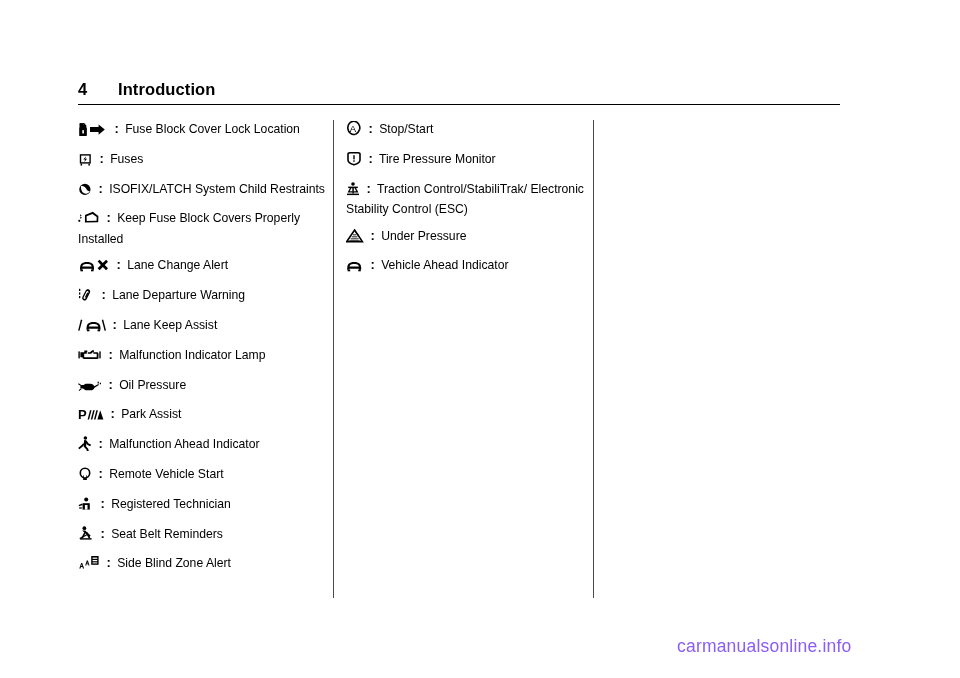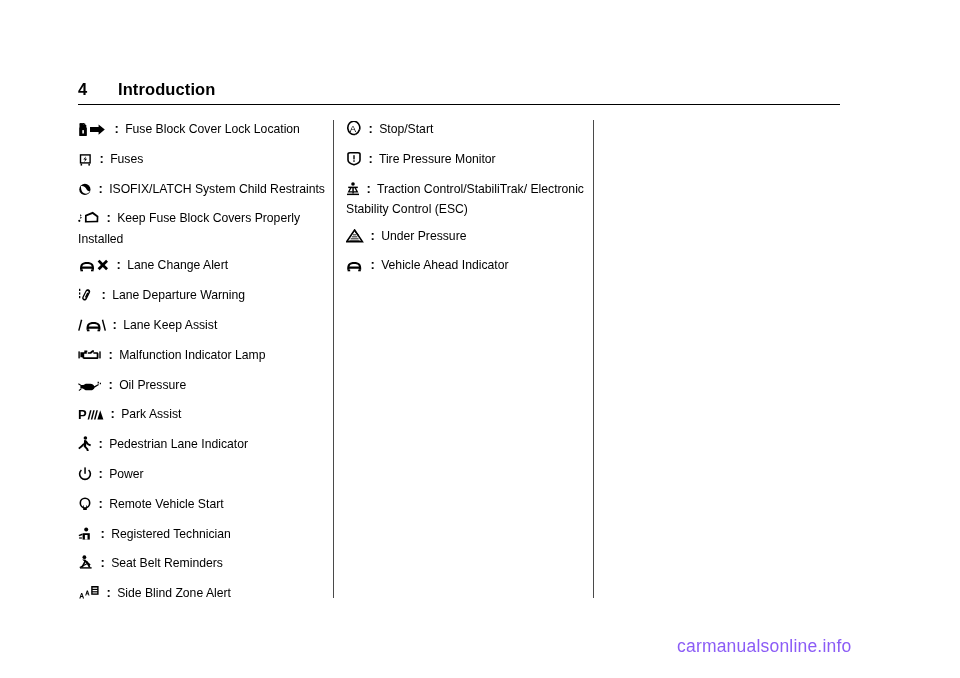--- a/index.html
+++ b/index.html
@@ -262,33 +262,23 @@
 
     <div class="entry">
       <span class="glyph">
         <svg width="14" height="15" viewBox="0 0 14 15">
           <circle class="ic" cx="7.4" cy="2.0" r="1.8"></circle>
           <path class="ic" d="M6.1 4.2c1.0-0.3 2.2-0.1 2.8 0.8l1.7 2.6 2.4 1.0-0.7 1.6-2.8-1.1-1.0-1.5 -0.5 2.6 2.2 2.6 0.8 3.0-1.8 0.5-0.8-2.8-2.8-3.0z"></path>
           <path class="ic" d="M5.3 7.2l1.5 0.7-2.6 3.0-2.8 2.4-1.2-1.4 2.6-2.2z"></path>
         </svg>
       </span>
       <span class="colon">:</span>
-      <span class="etext">Pedestrian Lane Indicator</span>
-    </div>
-
-    <div class="entry">
-      <span class="glyph">
-        <svg width="14" height="14" viewBox="0 0 14 14">
-          <path class="icline" d="M3.4 3.0A5.4 5.4 0 1 0 10.6 3.0" stroke-width="1.5"></path>
-          <rect class="ic" x="6.3" y="0.4" width="1.5" height="6.4"></rect>
-        </svg>
-      </span>
-      <span class="colon">:</span>
-      <span class="etext">Power</span>
-    </div>
+      <span class="etext">Malfunction Ahead Indicator</span>
+    </div>
+
 
 
     <div class="entry">
       <span class="glyph">
         <svg width="14" height="14" viewBox="0 0 14 14">
           <circle class="icline" cx="7.0" cy="6.0" r="4.7" stroke-width="1.9"></circle>
           <path class="ic" d="M5.2 8.4h3.6v4.6H5.2z"></path>
           <path fill="#fff" d="M5.9 7.6h2.2v2.6H5.9z"></path>
         </svg>
       </span>

